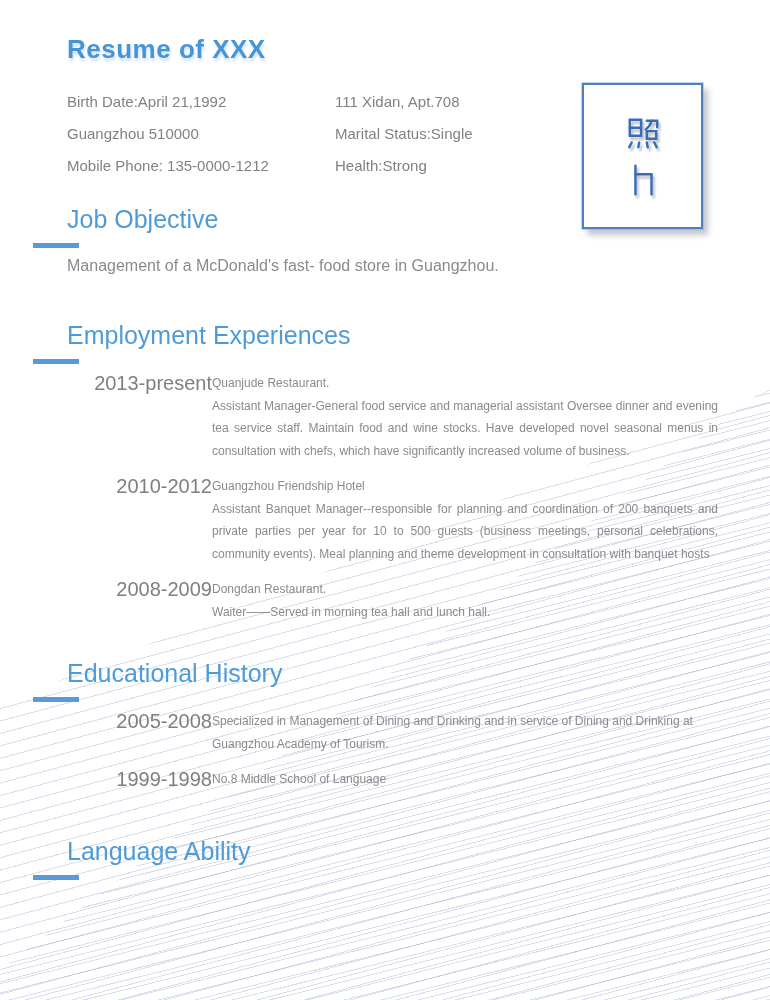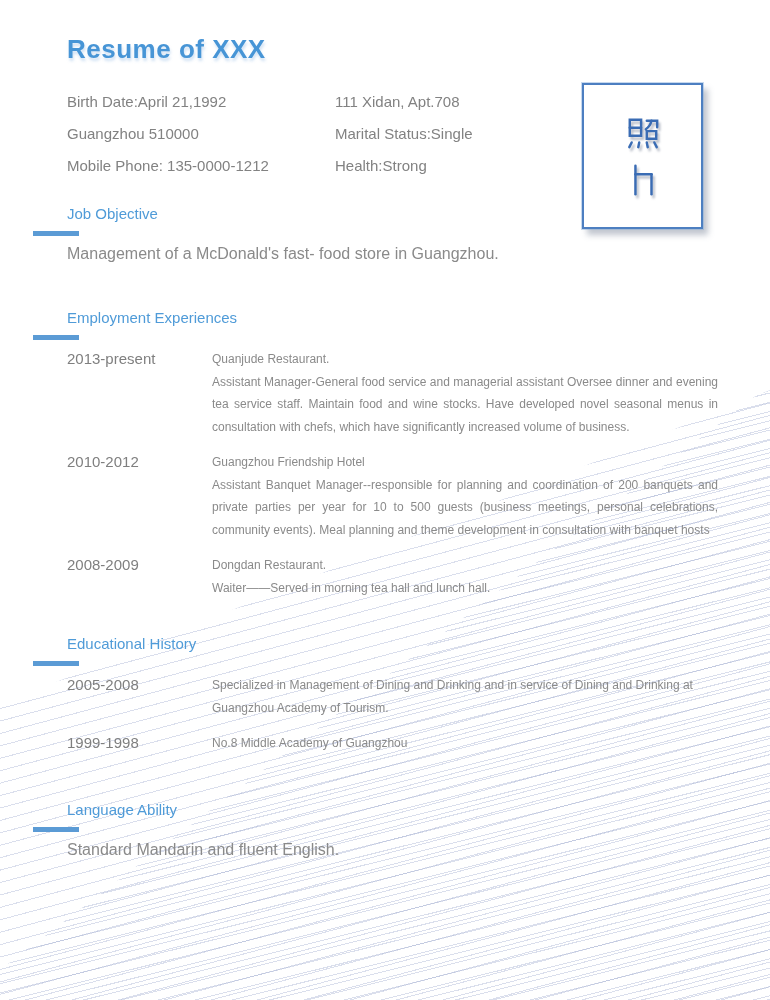--- a/index.html
+++ b/index.html
@@ -40,33 +40,33 @@
   .info-grid {
     margin-top:21px;
     display:grid;
     grid-template-columns:268px 1fr;
     font-size:15px;
     line-height:32px;
     color:#828282;
   }
 
   .section { }
-  .sec-head { font-size:15px; font-weight:normal; color:#4f9bd8; }
+  .sec-head { font-size:25px; font-weight:normal; color:#4f9bd8; }
   .sec-bar { width:46px; height:5px; background:#5b9bd5; margin:9px 0 0 -34px; }
   .sec-text { margin-top:9px; font-size:16px; color:#8a8a8a; }
 
   #sec-job  { margin-top:23px; }
   #sec-emp  { margin-top:46px; }
   #sec-edu  { margin-top:36px; }
   #sec-lang { margin-top:46px; }
 
   .entries { margin-top:8px; }
   .entry { display:flex; margin-bottom:13px; }
   .entry:last-child { margin-bottom:0; }
-  .period { flex:0 0 145px; font-size:15px; color:#7f7f7f; line-height:22.5px; }
+  .period { flex:0 0 145px; font-size:20px; color:#7f7f7f; line-height:22.5px;text-align:right; }
   .desc { flex:1; font-size:12px; line-height:22.5px; color:#8a8a8a; }
   .desc .org { }
   .desc .body { text-align:justify; }
   .desc .plain { }
 
   
   .photo {
     position:absolute;
     left:582px; top:83px;
     width:121px; height:146px;
@@ -178,26 +178,25 @@
       <div class="entry">
         <div class="period">2005-2008</div>
         <div class="desc">
           <div class="plain">Specialized in Management of Dining and Drinking and in service of Dining and Drinking at Guangzhou Academy of Tourism.</div>
         </div>
       </div>
 
       <div class="entry">
         <div class="period">1999-1998</div>
         <div class="desc">
-          <div class="plain">No.8 Middle Academy of Guangzhou</div>
+          <div class="plain">No.8 Middle School of Language</div>
         </div>
       </div>
 
     </div>
   </div>
 
   <div class="section" id="sec-lang">
     <h2 class="sec-head">Language Ability</h2>
     <div class="sec-bar"></div>
-    <div class="sec-text">Standard Mandarin and fluent English.</div>
   </div>
 
 </div>
 
 </body></html>

